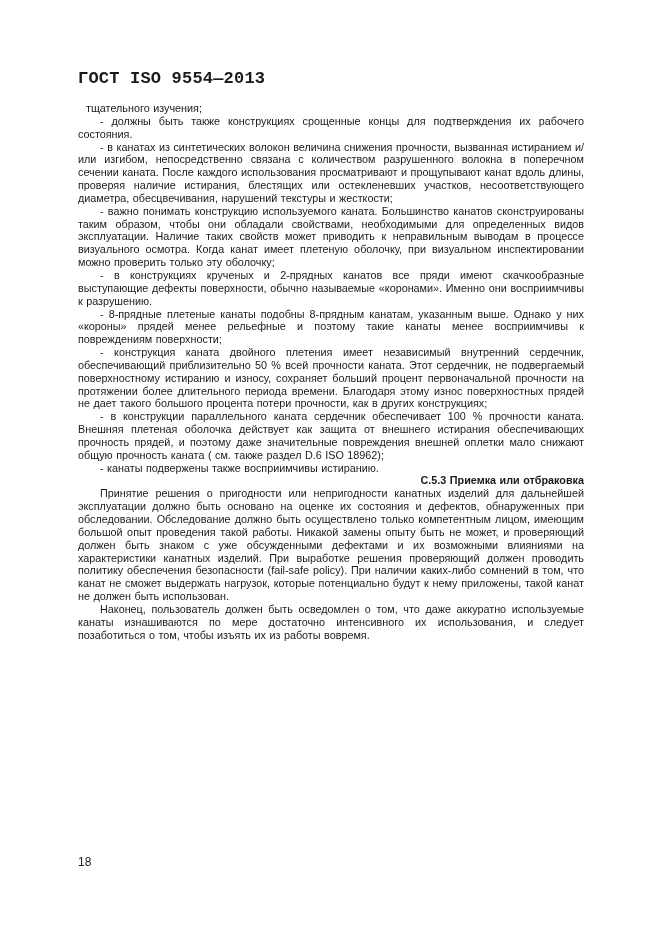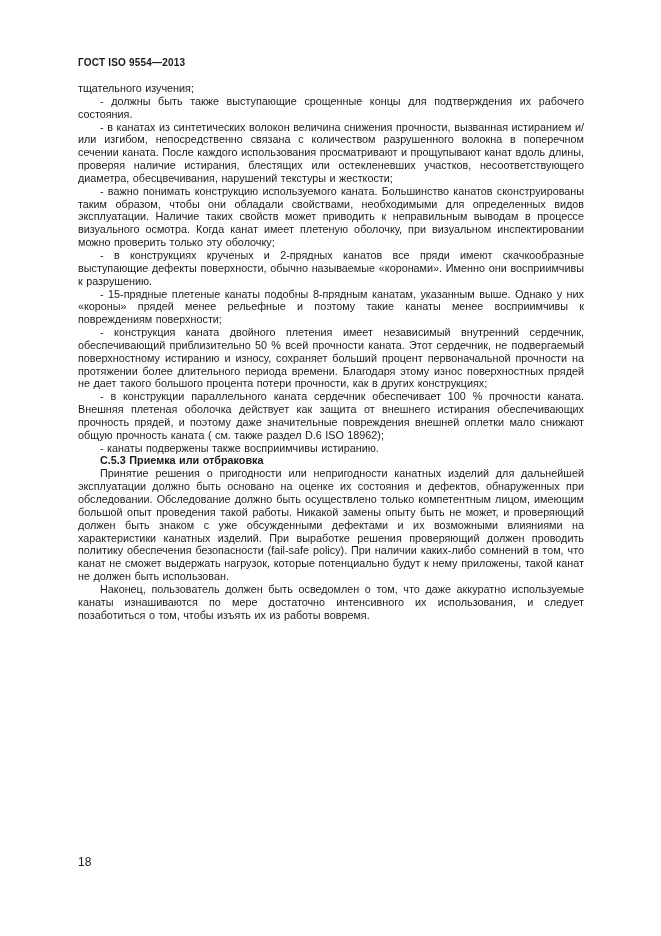--- a/index.html
+++ b/index.html
@@ -17,61 +17,63 @@
     overflow: hidden;
     box-sizing: border-box;
   }
   .content {
     position: absolute;
     left: 78px;
     top: 57px;
     width: 506px;
   }
   .doc-header {
-    font-size: 10px;
+    font-size: 17px;
     font-weight: bold;
     letter-spacing: 0.2px;
-    margin: 0 0 14px 0;
+    margin: 12px 0 14px 0;
+    font-family: Liberation Mono, monospace;
   }
   .doc-body p {
     margin: 0;
     font-size: 10.8px;
     line-height: 12.85px;
     text-align: justify;
     text-indent: 22px;
     word-spacing: 0.5px;
   }
   .doc-body p.no-indent {
     text-indent: 0;
+    margin-left: 8px;
   }
   .doc-body p.heading {
     font-weight: bold;
-    text-align: left;
+    text-align: right;
   }
   .page-number {
     position: absolute;
     left: 78px;
     top: 855px;
     font-size: 12px;
     color: #1a1a1a;
   }
 </style>
 </head>
 <body>
 
 <div class="page">
   <div class="content">
     <div class="doc-header">ГОСТ ISO 9554—2013</div>
     <div class="doc-body" id="doc-body">
         <p class="no-indent">тщательного изучения;</p>
-        <p>- должны быть также выступающие срощенные концы для подтверждения их рабочего состояния.</p>
+        <p>- должны быть также конструкциях срощенные концы для подтверждения их рабочего состояния.</p>
         <p>- в канатах из синтетических волокон величина снижения прочности, вызванная истиранием и/или изгибом, непосредственно связана с количеством разрушенного волокна в поперечном сечении каната. После каждого использования просматривают и прощупывают канат вдоль длины, проверяя наличие истирания, блестящих или остекленевших участков, несоответствующего диаметра, обесцвечивания, нарушений текстуры и жесткости;</p>
         <p>- важно понимать конструкцию используемого каната. Большинство канатов сконструированы таким образом, чтобы они обладали свойствами, необходимыми для определенных видов эксплуатации. Наличие таких свойств может приводить к неправильным выводам в процессе визуального осмотра. Когда канат имеет плетеную оболочку, при визуальном инспектировании можно проверить только эту оболочку;</p>
         <p>- в конструкциях крученых и 2-прядных канатов все пряди имеют скачкообразные выступающие дефекты поверхности, обычно называемые «коронами». Именно они восприимчивы к разрушению.</p>
-        <p>- 15-прядные плетеные канаты подобны 8-прядным канатам, указанным выше. Однако у них «короны» прядей менее рельефные и поэтому такие канаты менее восприимчивы к повреждениям поверхности;</p>
+        <p>- 8-прядные плетеные канаты подобны 8-прядным канатам, указанным выше. Однако у них «короны» прядей менее рельефные и поэтому такие канаты менее восприимчивы к повреждениям поверхности;</p>
         <p>- конструкция каната двойного плетения имеет независимый внутренний сердечник, обеспечивающий приблизительно 50 % всей прочности каната. Этот сердечник, не подвергаемый поверхностному истиранию и износу, сохраняет больший процент первоначальной прочности на протяжении более длительного периода времени. Благодаря этому износ поверхностных прядей не дает такого большого процента потери прочности, как в других конструкциях;</p>
         <p>- в конструкции параллельного каната сердечник обеспечивает 100 % прочности каната. Внешняя плетеная оболочка действует как защита от внешнего истирания обеспечивающих прочность прядей, и поэтому даже значительные повреждения внешней оплетки мало снижают общую прочность каната ( см. также раздел D.6 ISO 18962);</p>
         <p>- канаты подвержены также восприимчивы истиранию.</p>
         <p class="heading">С.5.3 Приемка или отбраковка</p>
         <p>Принятие решения о пригодности или непригодности канатных изделий для дальнейшей эксплуатации должно быть основано на оценке их состояния и дефектов, обнаруженных при обследовании. Обследование должно быть осуществлено только компетентным лицом, имеющим большой опыт проведения такой работы. Никакой замены опыту быть не может, и проверяющий должен быть знаком с уже обсужденными дефектами и их возможными влияниями на характеристики канатных изделий. При выработке решения проверяющий должен проводить политику обеспечения безопасности (fail-safe policy). При наличии каких-либо сомнений в том, что канат не сможет выдержать нагрузок, которые потенциально будут к нему приложены, такой канат не должен быть использован.</p>
         <p>Наконец, пользователь должен быть осведомлен о том, что даже аккуратно используемые канаты изнашиваются по мере достаточно интенсивного их использования, и следует позаботиться о том, чтобы изъять их из работы вовремя.</p>
       </div>
   </div>
   <div class="page-number">18</div>
 </div>

